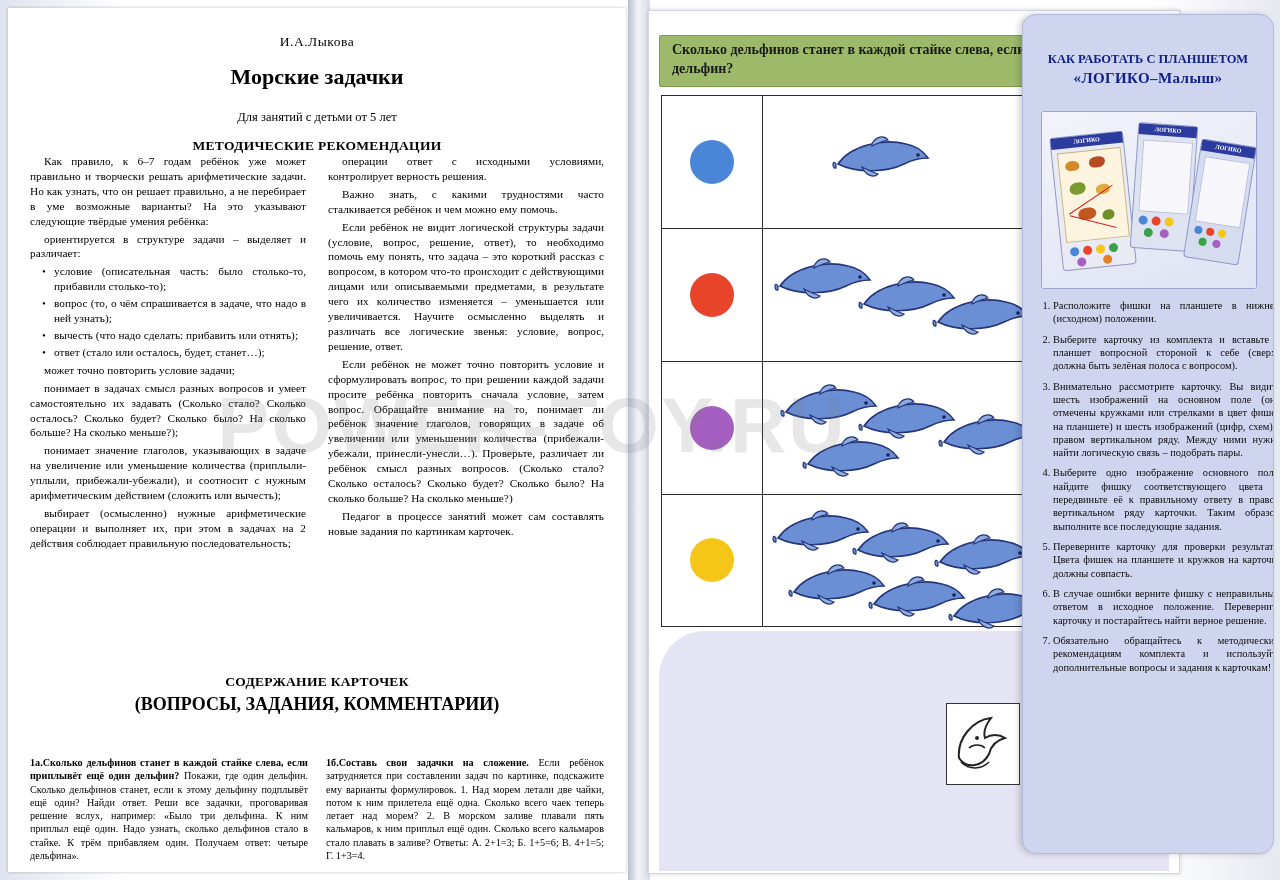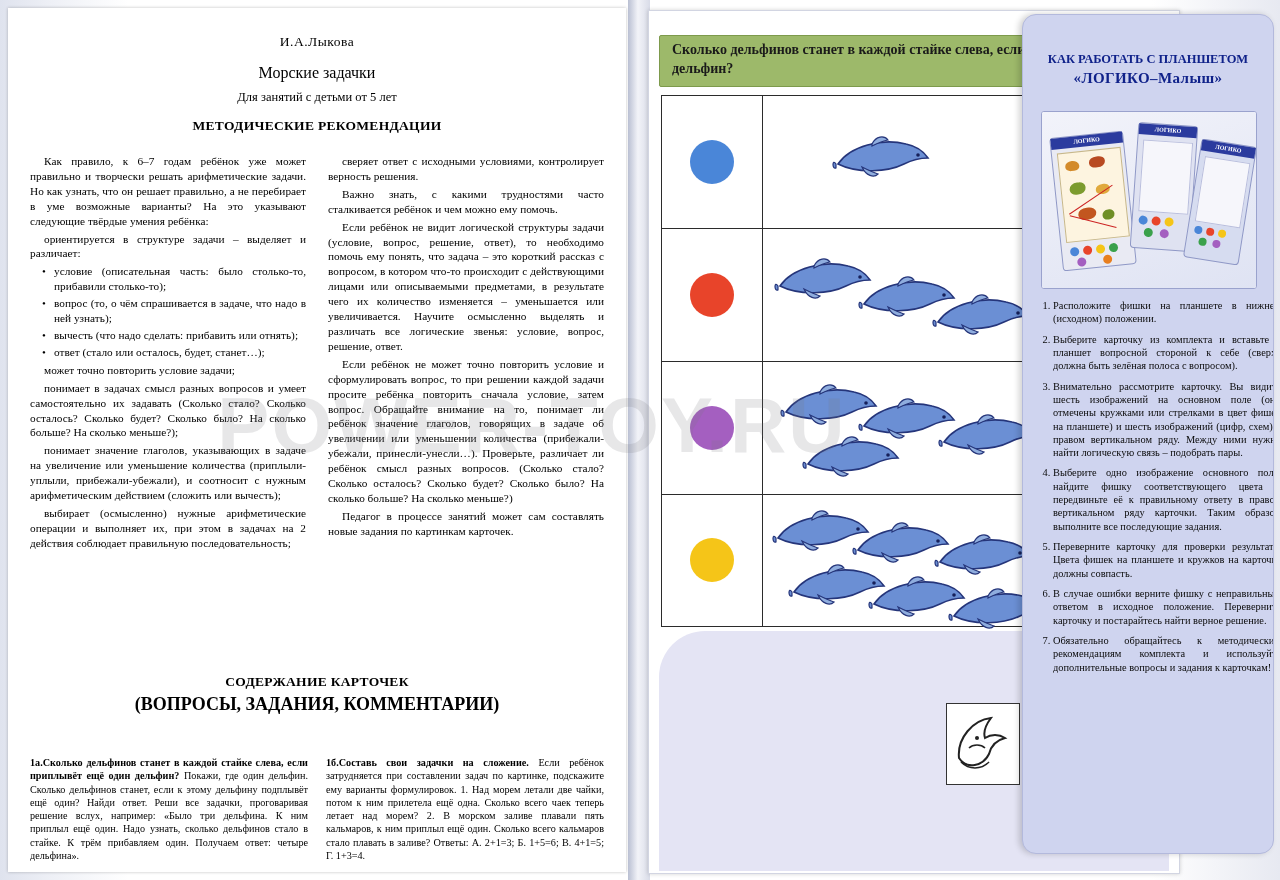--- a/index.html
+++ b/index.html
@@ -19,24 +19,24 @@
     background:#ffffff;
     box-shadow:0 0 3px rgba(0,0,0,.25);
     overflow:hidden;
   }
   .lp-inner{position:absolute;left:22px;top:18px;width:574px;height:830px;}
   .author{
     text-align:center;font-size:13.5px;letter-spacing:.5px;
     margin:8px 0 0 0;
   }
   .title{
-    text-align:center;font-size:16px;font-weight:normal;margin-top:14px;
+    text-align:center;font-size:22px;font-weight:bold;margin-top:14px;
   }
   .subtitle{
-    text-align:center;font-size:12.5px;margin-top:8px;
+    text-align:center;font-size:12.5px;margin-top:20px;
   }
   .section-head{
     text-align:center;font-size:13.5px;font-weight:bold;margin-top:13px;letter-spacing:.3px;
   }
   .cols{
     position:absolute;top:128px;left:0;width:574px;height:520px;
     column-count:2;column-gap:22px;
   }
   .cols p{
     margin:0 0 3px 0;font-size:11.3px;line-height:1.32;text-align:justify;
@@ -175,21 +175,21 @@
         <ul>
           <li>условие (описательная часть: было столько-то, прибавили столько-то);</li>
           <li>вопрос (то, о чём спрашивается в задаче, что надо в ней узнать);</li>
           <li>вычесть (что надо сделать: прибавить или отнять);</li>
           <li>ответ (стало или осталось, будет, станет…);</li>
         </ul>
         <p>может точно повторить условие задачи;</p>
         <p>понимает в задачах смысл разных вопросов и умеет самостоятельно их задавать (Сколько стало? Сколько осталось? Сколько будет? Сколько было? На сколько больше? На сколько меньше?);</p>
         <p>понимает значение глаголов, указывающих в задаче на увеличение или уменьшение количества (приплыли-уплыли, прибежали-убежали), и соотносит с нужным арифметическим действием (сложить или вычесть);</p>
         <p>выбирает (осмысленно) нужные арифметические операции и выполняет их, при этом в задачах на 2 действия соблюдает правильную последовательность;</p>
-        <p>сверяет ответ с исходными условиями, контролирует верность решения.</p>
+        <p>операции ответ с исходными условиями, контролирует верность решения.</p>
         <p>Важно знать, с какими трудностями часто сталкивается ребёнок и чем можно ему помочь.</p>
         <p>Если ребёнок не видит логической структуры задачи (условие, вопрос, решение, ответ), то необходимо помочь ему понять, что задача – это короткий рассказ с вопросом, в котором что-то происходит с действующими лицами или описываемыми предметами, в результате чего их количество изменяется – уменьшается или увеличивается. Научите осмысленно выделять и различать все логические звенья: условие, вопрос, решение, ответ.</p>
         <p>Если ребёнок не может точно повторить условие и сформулировать вопрос, то при решении каждой задачи просите ребёнка повторить сначала условие, затем вопрос. Обращайте внимание на то, понимает ли ребёнок значение глаголов, говорящих в задаче об увеличении или уменьшении количества (прибежали-убежали, принесли-унесли…). Проверьте, различает ли ребёнок смысл разных вопросов. (Сколько стало? Сколько осталось? Сколько будет? Сколько было? На сколько больше? На сколько меньше?)</p>
         <p>Педагог в процессе занятий может сам составлять новые задания по картинкам карточек.</p>
       </div>
 
       <div class="content-head">СОДЕРЖАНИЕ КАРТОЧЕК</div>
       <div class="content-sub">(ВОПРОСЫ, ЗАДАНИЯ, КОММЕНТАРИИ)</div>
 
       <div class="bottom-cols">

